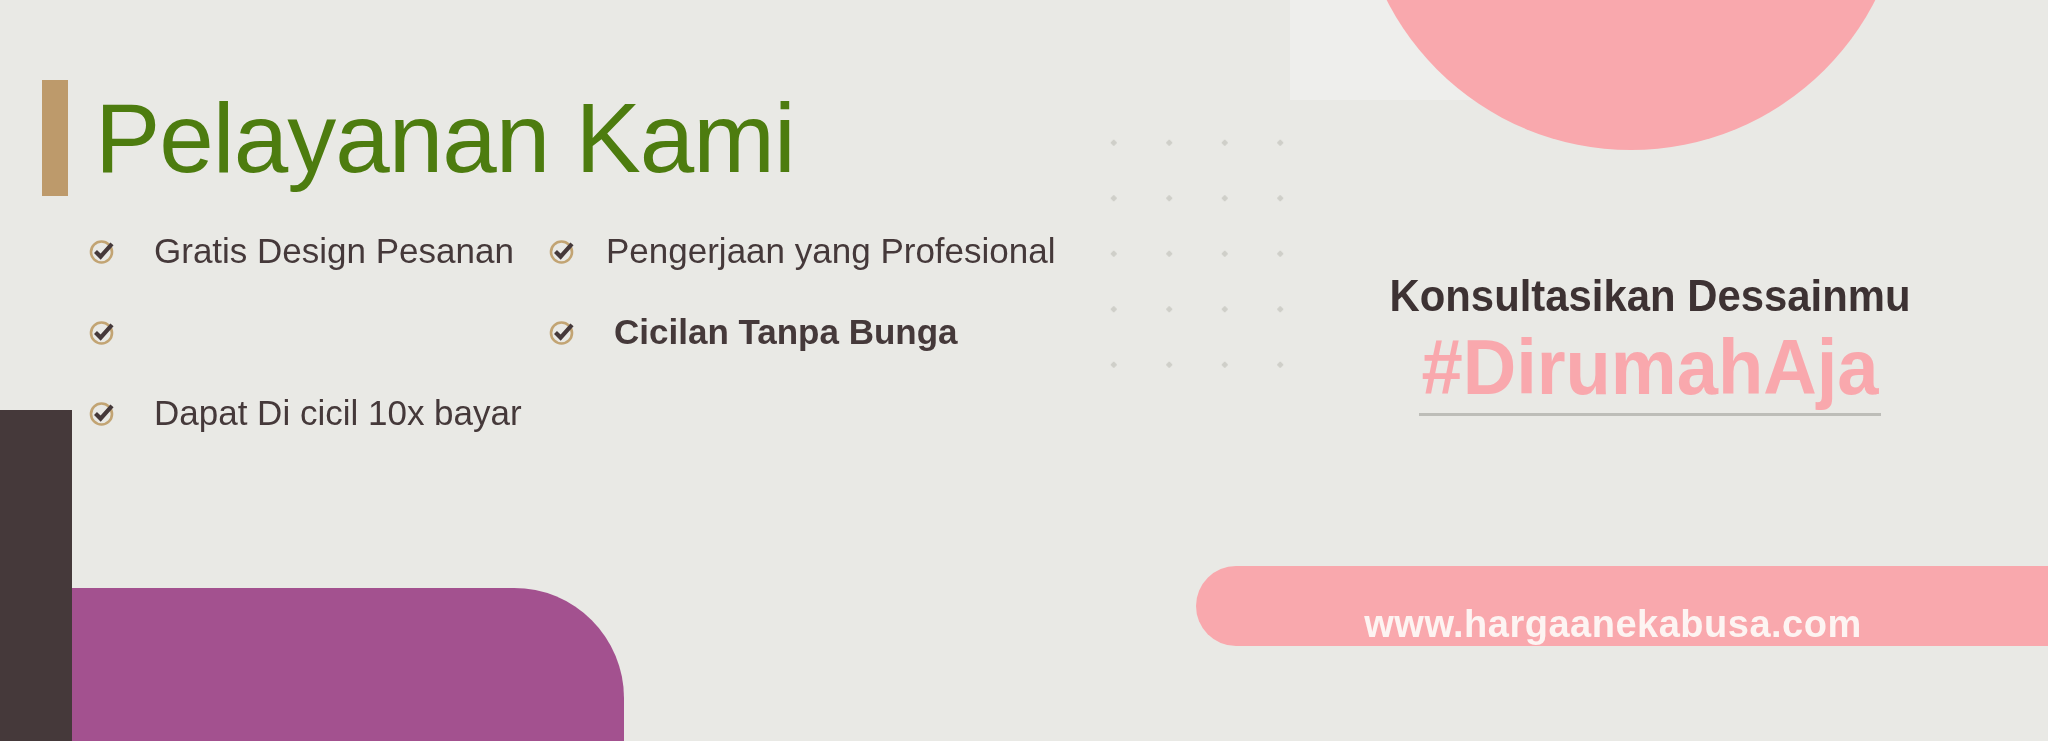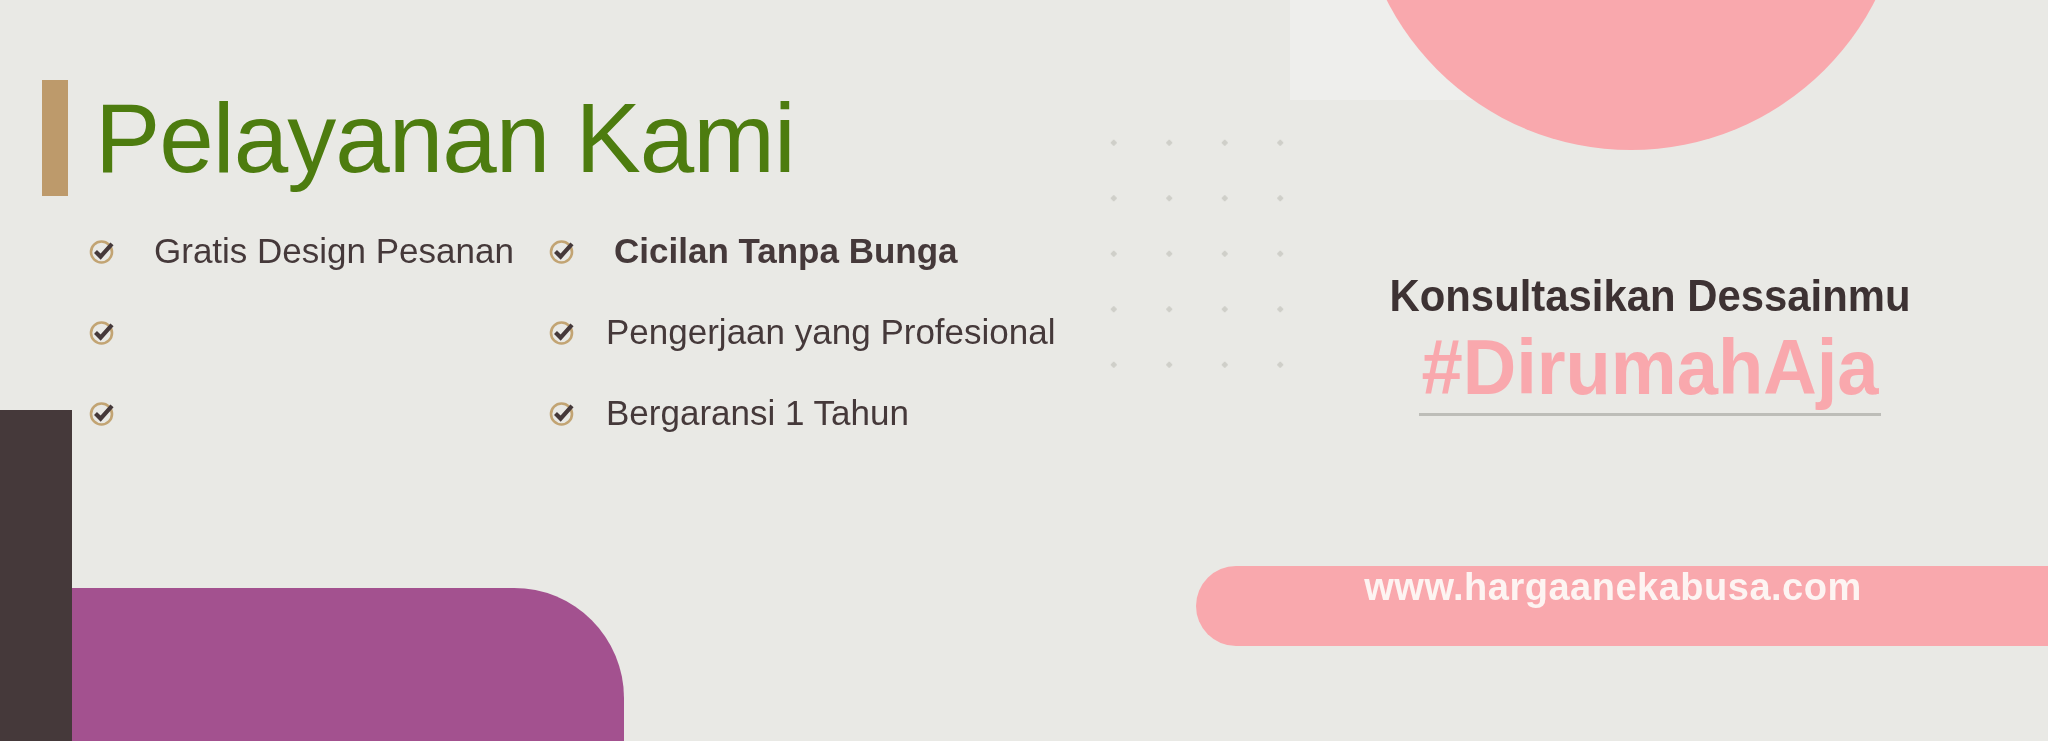--- a/index.html
+++ b/index.html
@@ -158,21 +158,21 @@
   .site-bar {
     position: absolute;
     left: 1196px;
     top: 566px;
     width: 852px;
     height: 80px;
     background: #f9a8ad;
     border-top-left-radius: 46px;
     border-bottom-left-radius: 46px;
     display: flex;
-    align-items: flex-start;
+    align-items: flex-end;
     justify-content: center;
     padding-right: 18px;
     box-sizing: border-box;
   }
   .site-url {
     font-size: 38px;
     font-weight: bold;
     color: #fdf4f2;
     letter-spacing: 0.5px;
     white-space: nowrap;
@@ -214,50 +214,42 @@
           </svg>
         </span>
       </div>
       <div class="feature-item">
         <span class="check-icon">
           <svg width="30" height="30" viewBox="0 0 30 30">
             <circle cx="13.5" cy="16" r="10.5" fill="none" stroke="#c2a473" stroke-width="2.6"></circle>
             <path d="M7.5 15.6 L12.6 20.6 L24 7.8" fill="none" stroke="#45393a" stroke-width="4.2" stroke-linecap="butt" stroke-linejoin="miter"></path>
           </svg>
         </span>
+        <span class="feature-label indent">Dapat Di cicil 10x bayar</span>
       </div>
     </div>
 
     <div class="feature-col col-2">
       <div class="feature-item">
         <span class="check-icon">
           <svg width="30" height="30" viewBox="0 0 30 30">
             <circle cx="13.5" cy="16" r="10.5" fill="none" stroke="#c2a473" stroke-width="2.6"></circle>
             <path d="M7.5 15.6 L12.6 20.6 L24 7.8" fill="none" stroke="#45393a" stroke-width="4.2" stroke-linecap="butt" stroke-linejoin="miter"></path>
           </svg>
         </span>
+        <span class="feature-label">Pengerjaan yang Profesional</span>
+      </div>
+      <div class="feature-item">
+        <span class="check-icon">
+          <svg width="30" height="30" viewBox="0 0 30 30">
+            <circle cx="13.5" cy="16" r="10.5" fill="none" stroke="#c2a473" stroke-width="2.6"></circle>
+            <path d="M7.5 15.6 L12.6 20.6 L24 7.8" fill="none" stroke="#45393a" stroke-width="4.2" stroke-linecap="butt" stroke-linejoin="miter"></path>
+          </svg>
+        </span>
         <span class="feature-label bold indent">Cicilan Tanpa Bunga</span>
-      </div>
-      <div class="feature-item">
-        <span class="check-icon">
-          <svg width="30" height="30" viewBox="0 0 30 30">
-            <circle cx="13.5" cy="16" r="10.5" fill="none" stroke="#c2a473" stroke-width="2.6"></circle>
-            <path d="M7.5 15.6 L12.6 20.6 L24 7.8" fill="none" stroke="#45393a" stroke-width="4.2" stroke-linecap="butt" stroke-linejoin="miter"></path>
-          </svg>
-        </span>
-        <span class="feature-label">Pengerjaan yang Profesional</span>
-      </div>
-      <div class="feature-item">
-        <span class="check-icon">
-          <svg width="30" height="30" viewBox="0 0 30 30">
-            <circle cx="13.5" cy="16" r="10.5" fill="none" stroke="#c2a473" stroke-width="2.6"></circle>
-            <path d="M7.5 15.6 L12.6 20.6 L24 7.8" fill="none" stroke="#45393a" stroke-width="4.2" stroke-linecap="butt" stroke-linejoin="miter"></path>
-          </svg>
-        </span>
-        <span class="feature-label">Bergaransi 1 Tahun</span>
       </div>
     </div>
 
   </div>
 
   <div class="promo">
     <div class="promo-headline">Konsultasikan Dessainmu</div>
     <div class="promo-hashtag">#DirumahAja</div>
     <div class="promo-underline"></div>
   </div>

